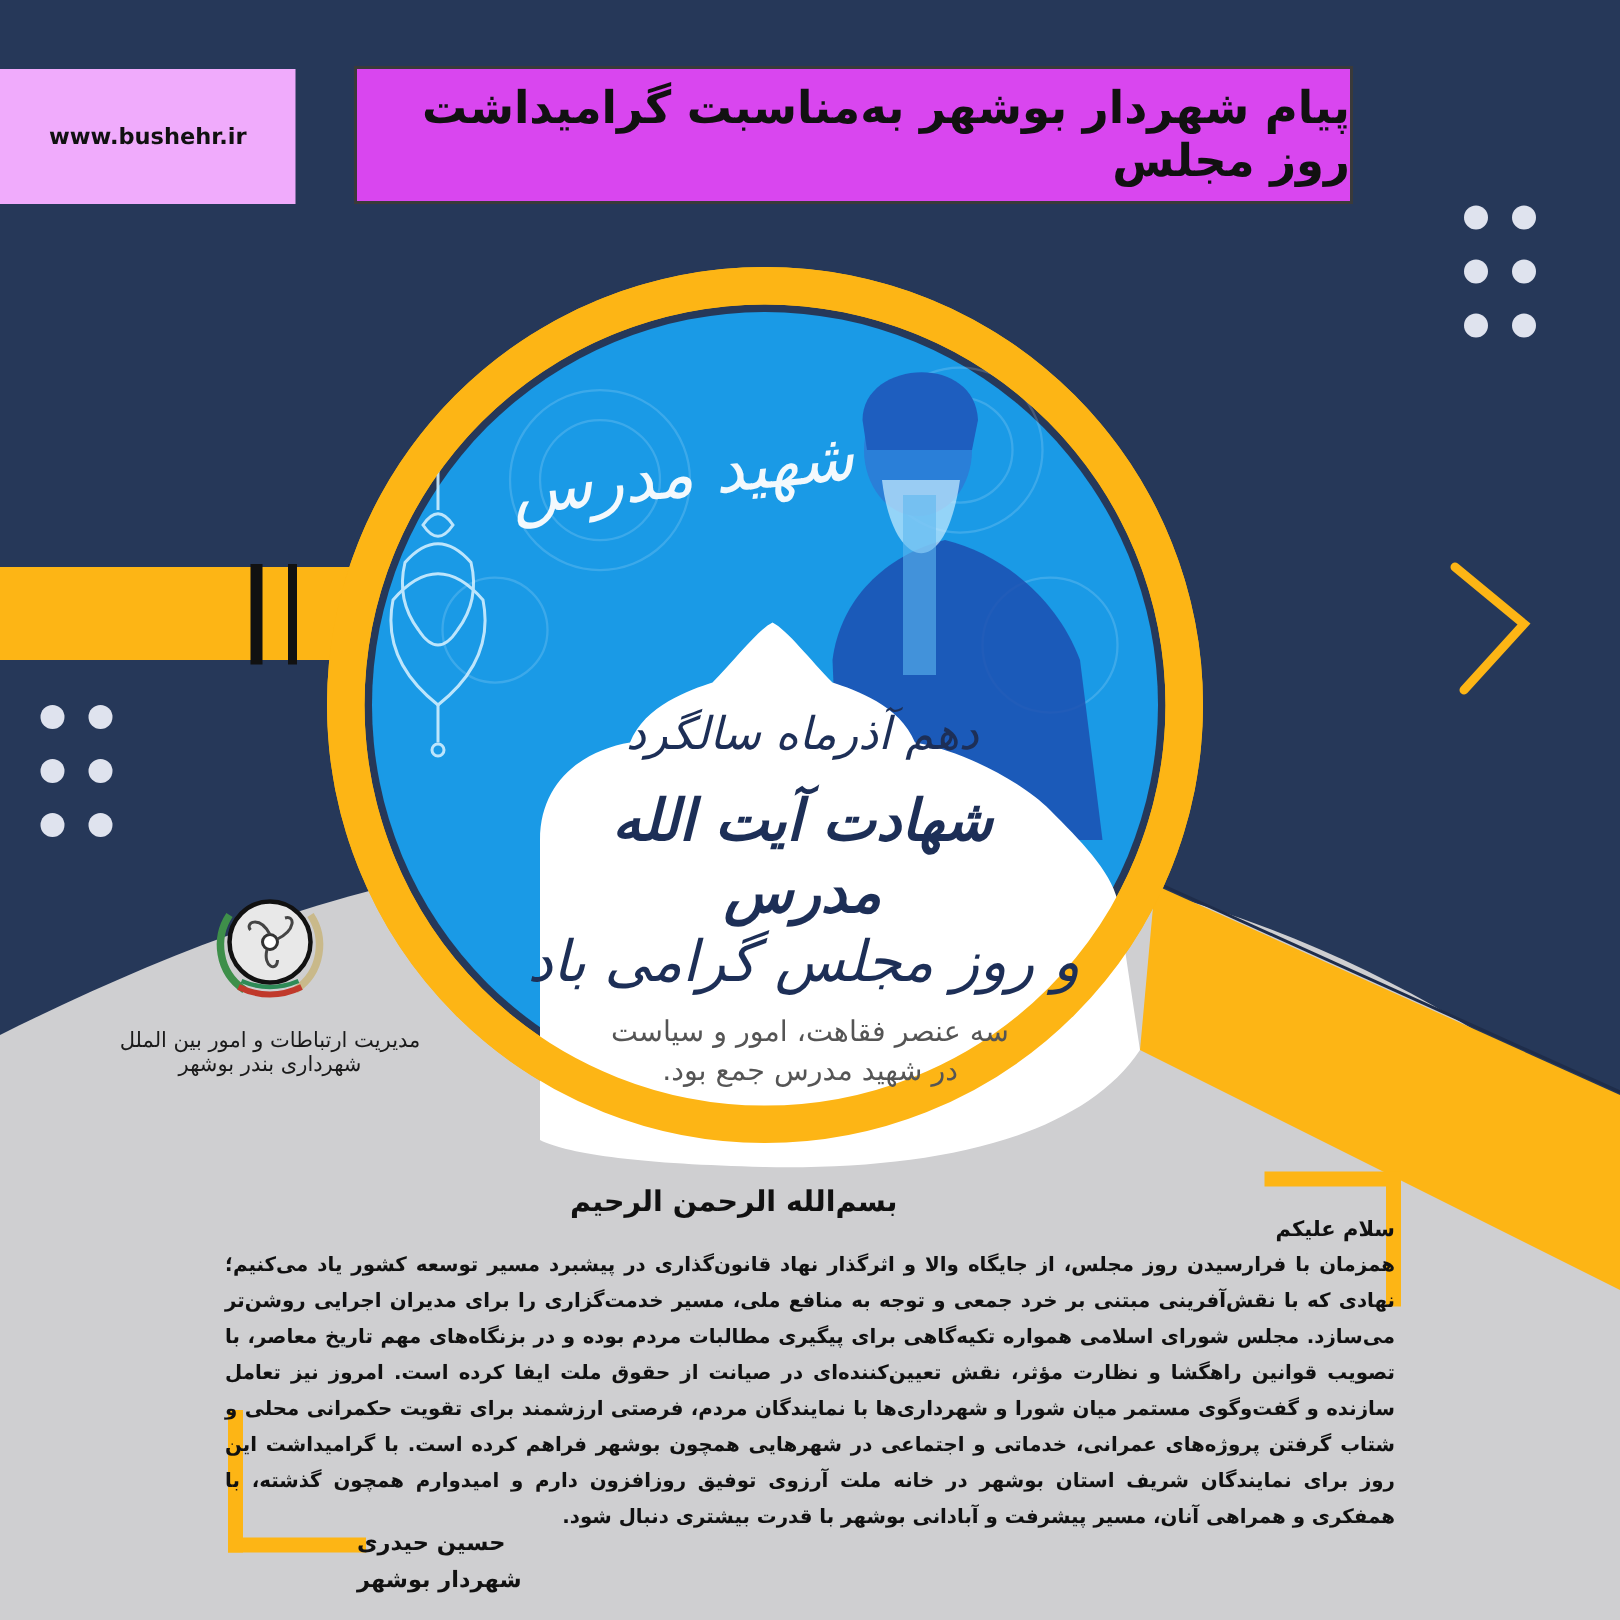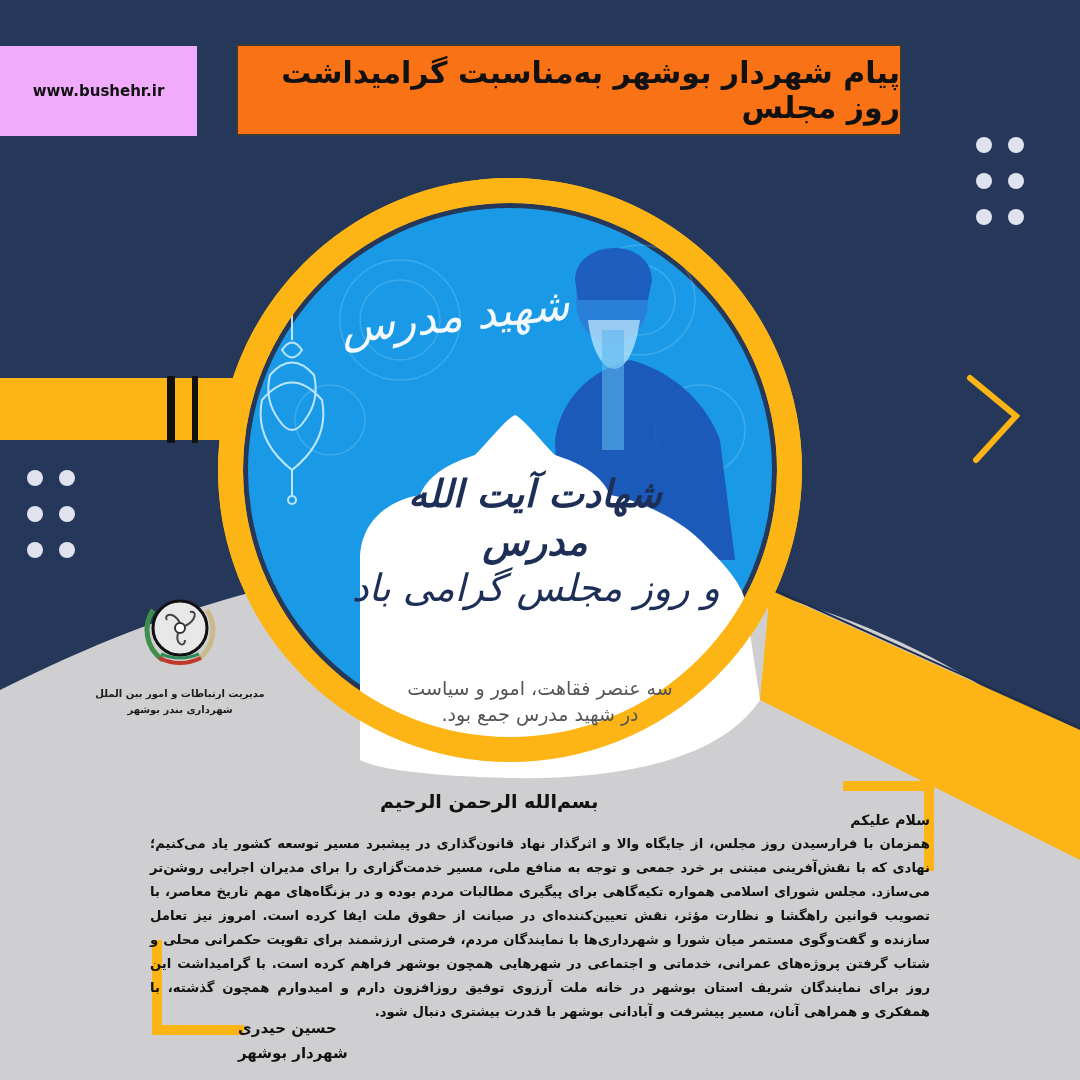--- a/index.html
+++ b/index.html
@@ -8,21 +8,21 @@
 
   .bg-svg { position: absolute; left: 0; top: 0; width: 1080px; height: 1080px; }
 
   .url-box {
     position: absolute; left: 0; top: 46px; width: 197px; height: 90px;
     background: #f0abfc; display: flex; align-items: center; justify-content: center;
     font-family: "DejaVu Sans", sans-serif; font-weight: bold; font-size: 15px; color: #111;
   }
   .title-box {
     position: absolute; left: 236px; top: 44px; width: 666px; height: 92px;
-    background: #f97316; border: 2px solid #3a3a3a;
+    background: #d946ef; border: 2px solid #3a3a3a;
     display: flex; align-items: center; justify-content: center;
     direction: rtl; font-family: "DejaVu Sans", sans-serif; font-weight: bold; font-size: 30px; color: #111;
   }
 
   .dots { position: absolute; display: grid; grid-template-columns: 16px 16px; column-gap: 16px; row-gap: 20px; }
   .dot { width: 16px; height: 16px; border-radius: 50%; background: #dfe3ee; }
 
   .chevron { position: absolute; left: 964px; top: 370px; width: 60px; height: 100px; }
 
   .lens-content { position: absolute; left: 0; top: 0; width: 1080px; height: 1080px; pointer-events: none; }
@@ -30,35 +30,35 @@
   .calli-top {
     position: absolute; left: 330px; top: 290px; width: 250px; text-align: center;
     font-family: "DejaVu Serif", serif; font-size: 44px; color: #ffffff; direction: rtl;
     transform: rotate(-6deg); opacity: 0.95; font-style: italic;
   }
   .calli-main {
     position: absolute; left: 350px; top: 470px; width: 370px; direction: rtl;
     font-family: "DejaVu Serif", serif; font-style: italic; color: #1d2f57; text-align: center;
   }
   .calli-main .l1 { font-size: 30px; line-height: 40px; }
-  .calli-main .l2 { font-size: 38px; line-height: 48px; font-weight: bold; }
+  .calli-main .l2 { font-size: 38px; line-height: 48px; font-weight: bold; margin-top: 13px; }
   .calli-main .l3 { font-size: 38px; line-height: 44px; text-align: right; }
 
   .quote {
     position: absolute; left: 360px; top: 675px; width: 360px; direction: rtl; text-align: center;
     font-family: "DejaVu Sans", sans-serif; color: #555;
   }
   .quote .q1, .quote .q2 { font-size: 19px; line-height: 26px; }
   .quote .q3 { font-size: 12px; line-height: 20px; color: #777; margin-top: 4px; }
 
   .org {
     position: absolute; left: 70px; top: 590px; width: 220px; text-align: center; direction: rtl;
   }
   .emblem { width: 90px; height: 80px; margin: 0 auto 12px; }
-  .org .o1, .org .o2 { font-family: "DejaVu Sans", sans-serif; font-weight: bold; font-size: 10px; color: #1a1a1a; line-height: 16px; }
+  .org .o1, .org .o2 { font-family: "DejaVu Sans", sans-serif; font-weight: normal; font-size: 14px; color: #1a1a1a; line-height: 16px; }
 
   .bismillah {
     position: absolute; left: 380px; top: 790px; width: 300px; text-align: left; direction: rtl;
     font-family: "DejaVu Sans", sans-serif; font-weight: bold; font-size: 19px; color: #111;
   }
   .body-text {
     position: absolute; left: 150px; top: 808px; width: 780px; direction: rtl; text-align: justify;
     font-family: "DejaVu Sans", sans-serif; font-weight: bold; font-size: 13.2px; line-height: 24px; color: #111;
   }
   .body-text .greet { display: block; font-size: 14px; }
@@ -149,20 +149,21 @@
     <div class="dot"></div>
 </div>
 
 <svg class="chevron" viewBox="0 0 60 100">
   <polyline points="6,8 52,46 12,90" fill="none" stroke="#fdb515" stroke-width="6" stroke-linecap="round" stroke-linejoin="miter"></polyline>
 </svg>
 
 <div class="lens-content">
   <div class="calli-top">شهید مدرس</div>
   <div class="calli-main">
+    <div class="l1">دهم آذرماه سالگرد</div>
     <div class="l2">شهادت آیت الله مدرس</div>
     <div class="l3">و روز مجلس گرامی باد</div>
   </div>
   <div class="quote">
     <div class="q1">سه عنصر فقاهت، امور و سیاست</div>
     <div class="q2">در شهید مدرس جمع بود.</div>
   </div>
 </div>
 
 <div class="org">

